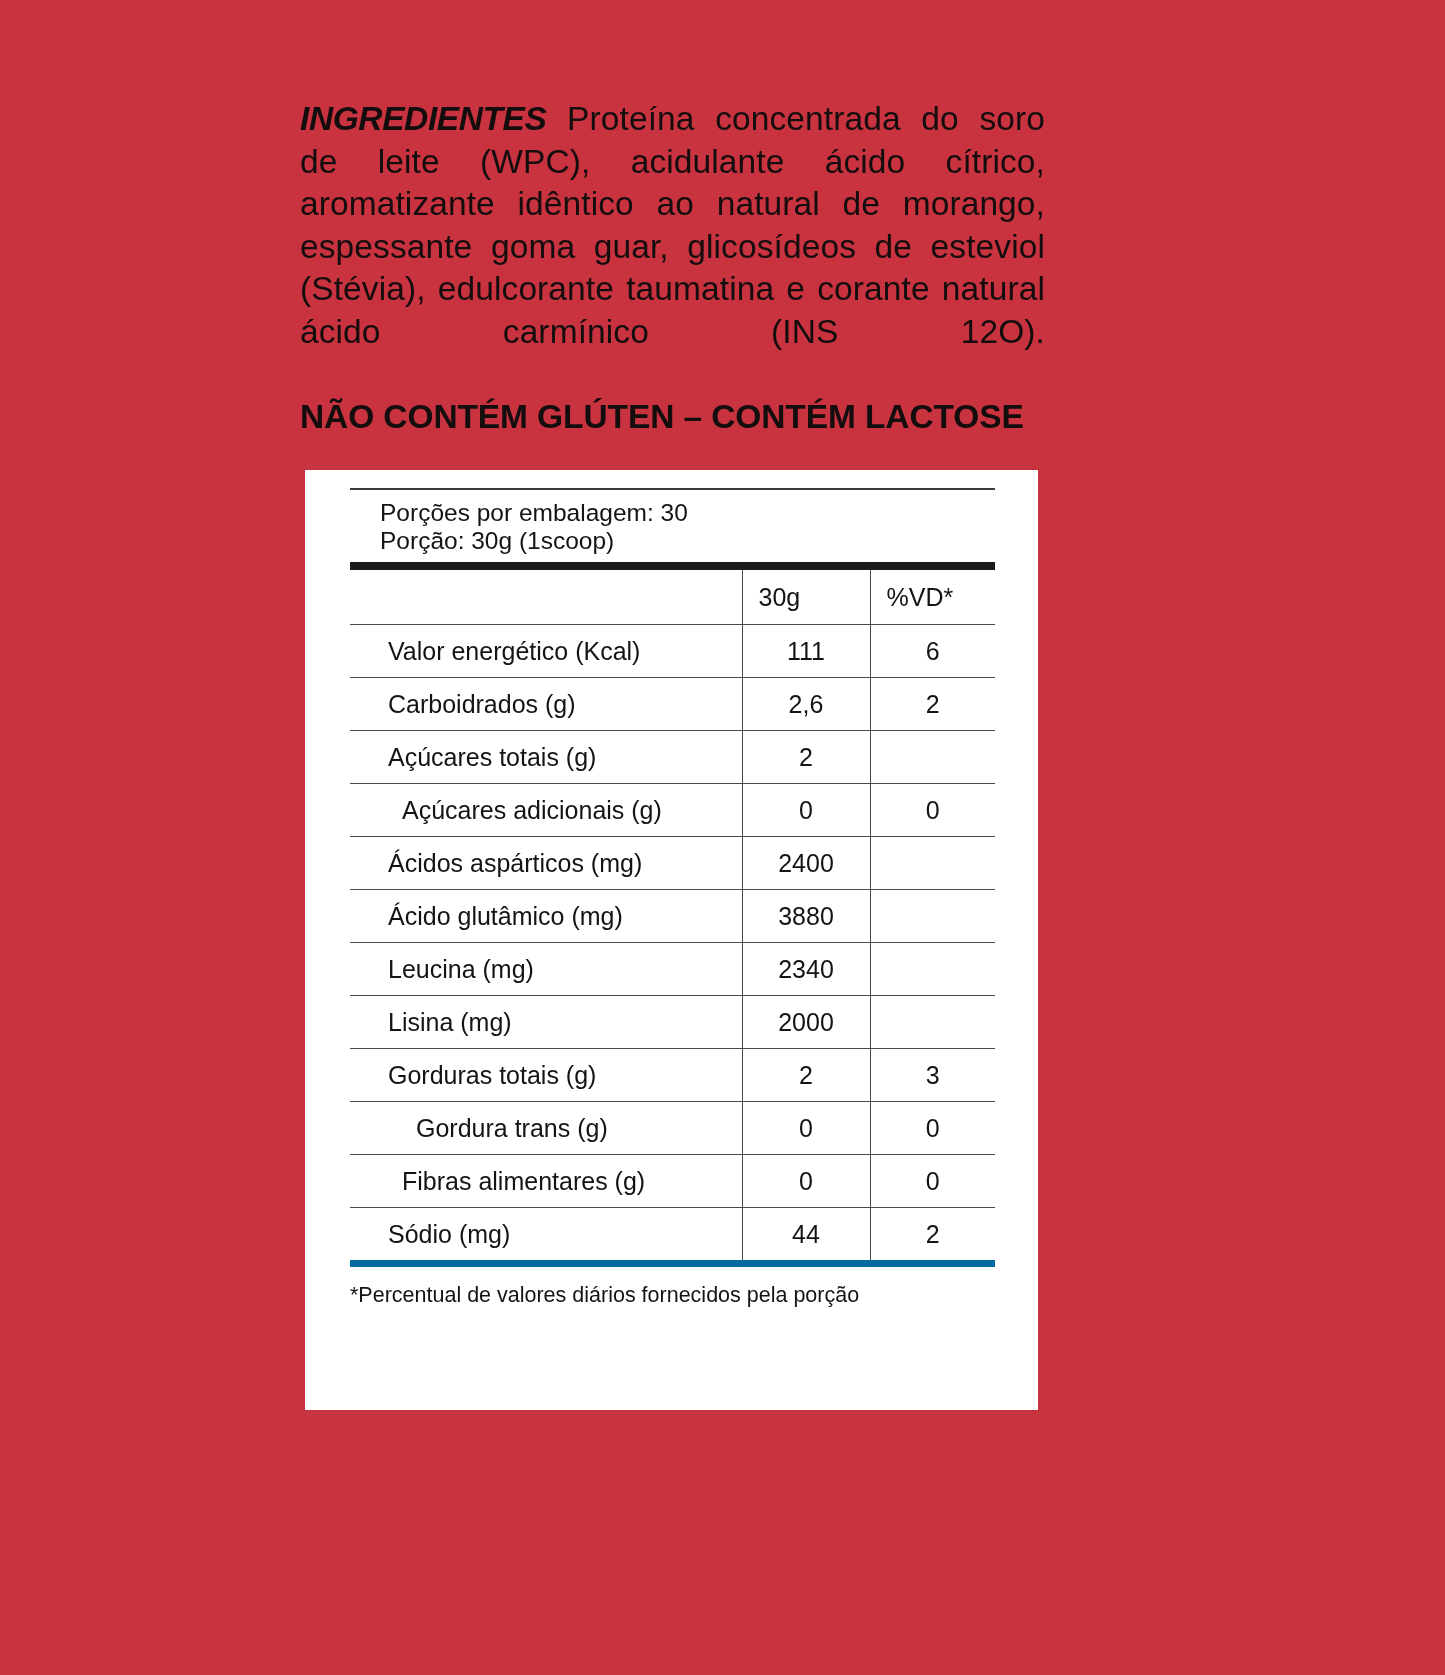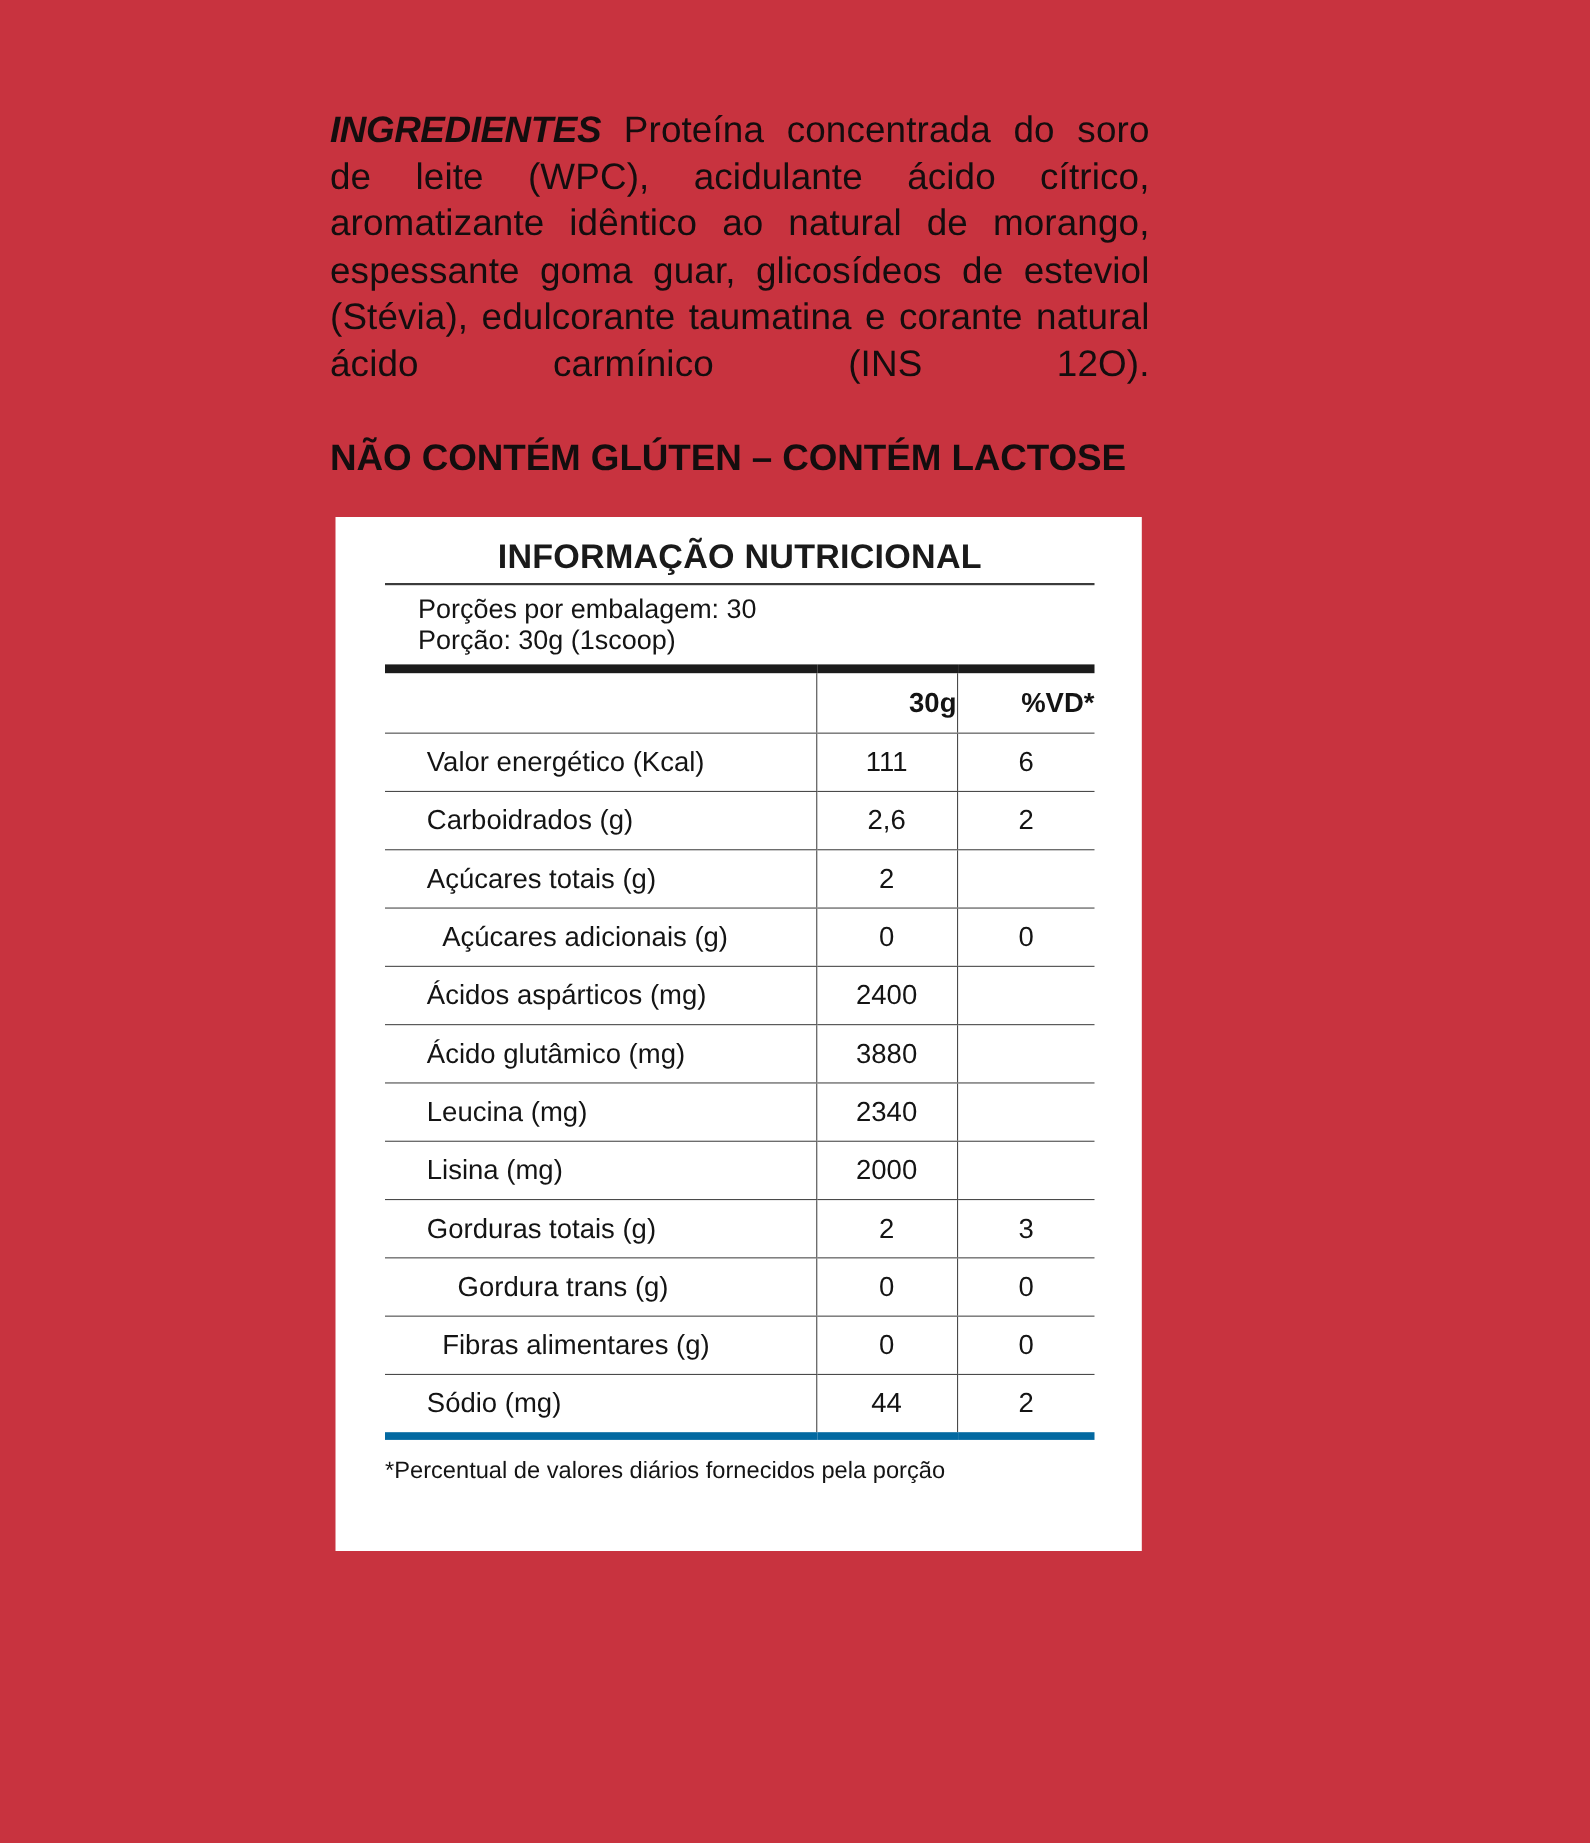--- a/index.html
+++ b/index.html
@@ -98,23 +98,23 @@
     font-size: 25px;
     color: #141414;
   }
   table.nutrition-table col.col-name  { width: 392px; }
   table.nutrition-table col.col-qty   { width: 128px; }
   table.nutrition-table col.col-vd    { width: 125px; }
 
   table.nutrition-table tr.header-row td {
     border-top: 8px solid #1b1b1b;
     border-bottom: 1.5px solid #4a4a4a;
-    font-weight: bold;
-    text-align: right;
-    padding: 9px 0 9px 0;
+    font-weight: normal;
+    text-align: left;
+    padding: 9px 0 9px 16px;
     height: 36px;
     vertical-align: middle;
   }
   table.nutrition-table tr.header-row td.name-cell {
     border-bottom: 1.5px solid #4a4a4a;
   }
   table.nutrition-table td {
     border-bottom: 1.5px solid #4a4a4a;
     padding: 11px 0 11px 0;
     height: 30px;
@@ -149,21 +149,20 @@
 <body>
 
 <div class="ingredients-block">
   <p class="ingredients-paragraph"><span class="ingredients-label">INGREDIENTES</span><span> Proteína concentrada do soro de leite (WPC), acidulante ácido cítrico, aromatizante idêntico ao natural de morango, espessante goma guar, glicosídeos de esteviol (Stévia), edulcorante taumatina e corante natural ácido carmínico (INS 12O).</span></p>
   <p class="allergen-line">NÃO CONTÉM GLÚTEN – CONTÉM LACTOSE</p>
 </div>
 
 <div class="nutrition-card">
   <div class="card-inner">
 
-    <div class="nutrition-title">INFORMAÇÃO NUTRICIONAL</div>
     <div class="title-rule"></div>
 
     <div class="serving-info">
       <p class="serving-line">Porções por embalagem: 30</p>
       <p class="serving-line">Porção: 30g (1scoop)</p>
     </div>
 
     <table class="nutrition-table">
       <colgroup>
         <col class="col-name">

